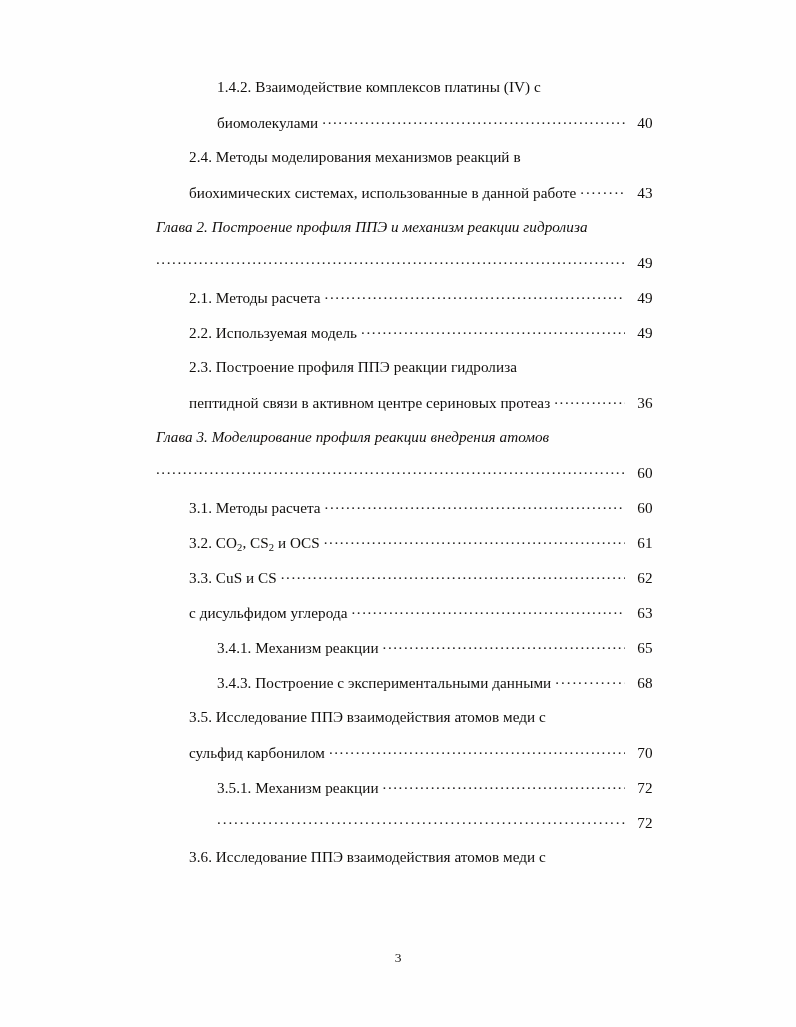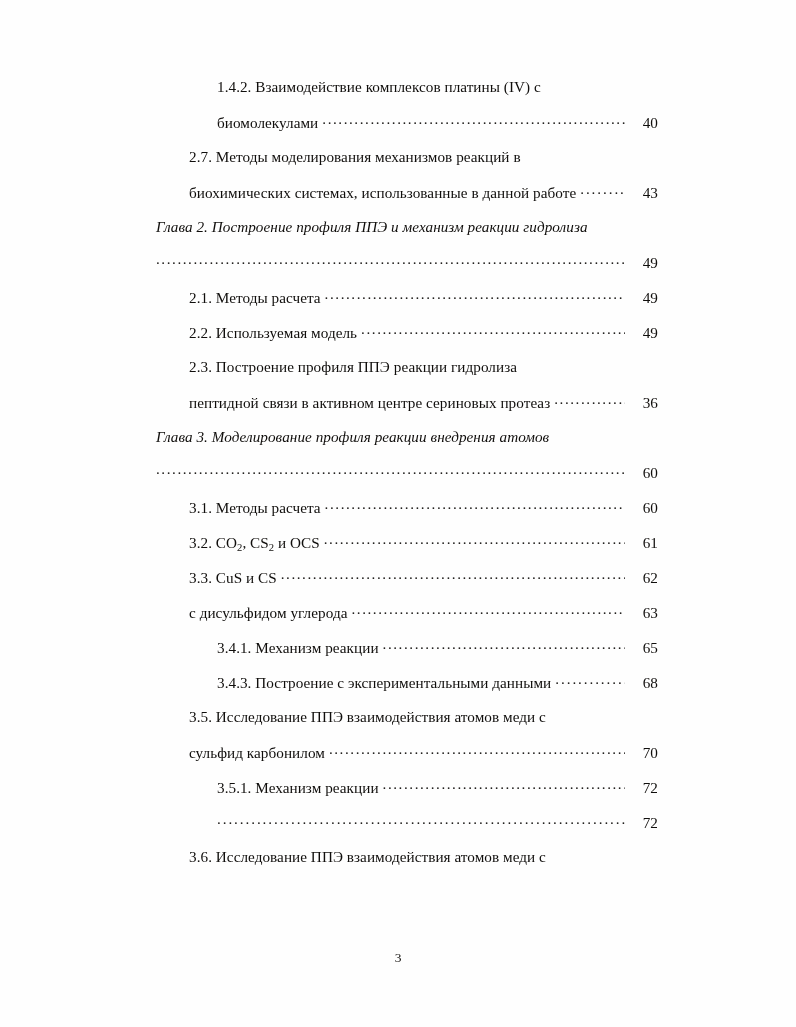--- a/index.html
+++ b/index.html
@@ -61,21 +61,21 @@
     left: 0;
     bottom: 0;
     font-size: 15.2px;
     letter-spacing: 1.55px;
     color: #1a1816;
     white-space: nowrap;
   }
 
   .entry .pg {
     flex: 0 0 auto;
-    text-align: right;
+    text-align: center;
     min-width: 26px;
     padding-left: 7px;
     font-size: 15.2px;
   }
 
   
   .lvl-1 { margin-left: 0px; }
   .lvl-2 { margin-left: 33px; }
   .lvl-3 { margin-left: 61px; }
 
@@ -114,21 +114,21 @@
     <div class="entry lvl-3 nolead">
       <span class="txt">1.4.2. Взаимодействие комплексов платины (IV) с</span>
     </div>
     <div class="entry lvl-3">
       <span class="txt">биомолекулами</span>
       <span class="leader"></span>
       <span class="pg">40</span>
     </div>
 
     <div class="entry lvl-2 nolead">
-      <span class="txt">2.7. Методы моделирования механизмов реакций в</span>
+      <span class="txt">2.4. Методы моделирования механизмов реакций в</span>
     </div>
     <div class="entry lvl-2 wide">
       <span class="txt">биохимических системах, использованные в данной работе</span>
       <span class="leader"></span>
       <span class="pg">43</span>
     </div>
 
     <div class="entry lvl-1 chapter nolead">
       <span class="txt">Глава 2. Построение профиля ППЭ и механизм реакции гидролиза</span>
     </div>

